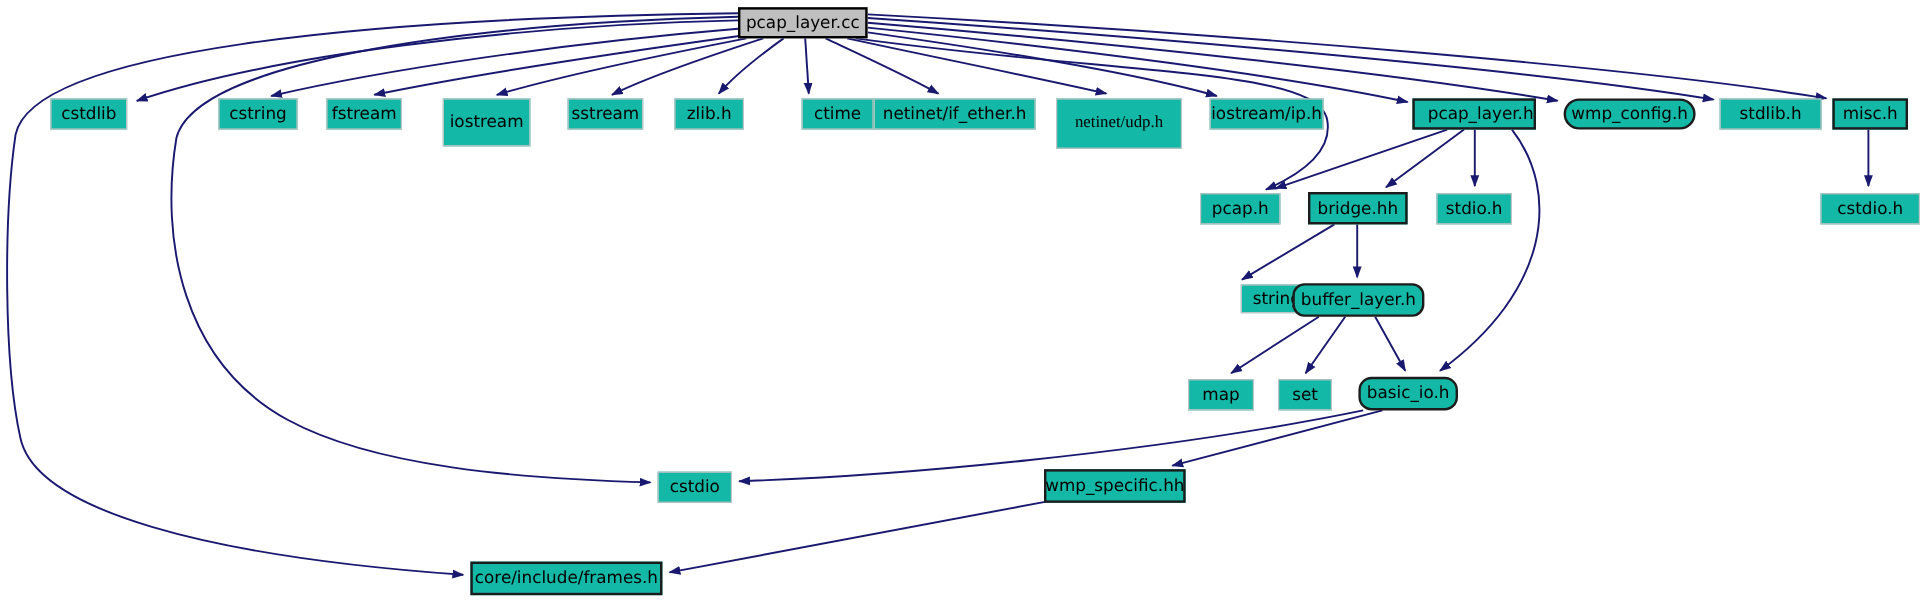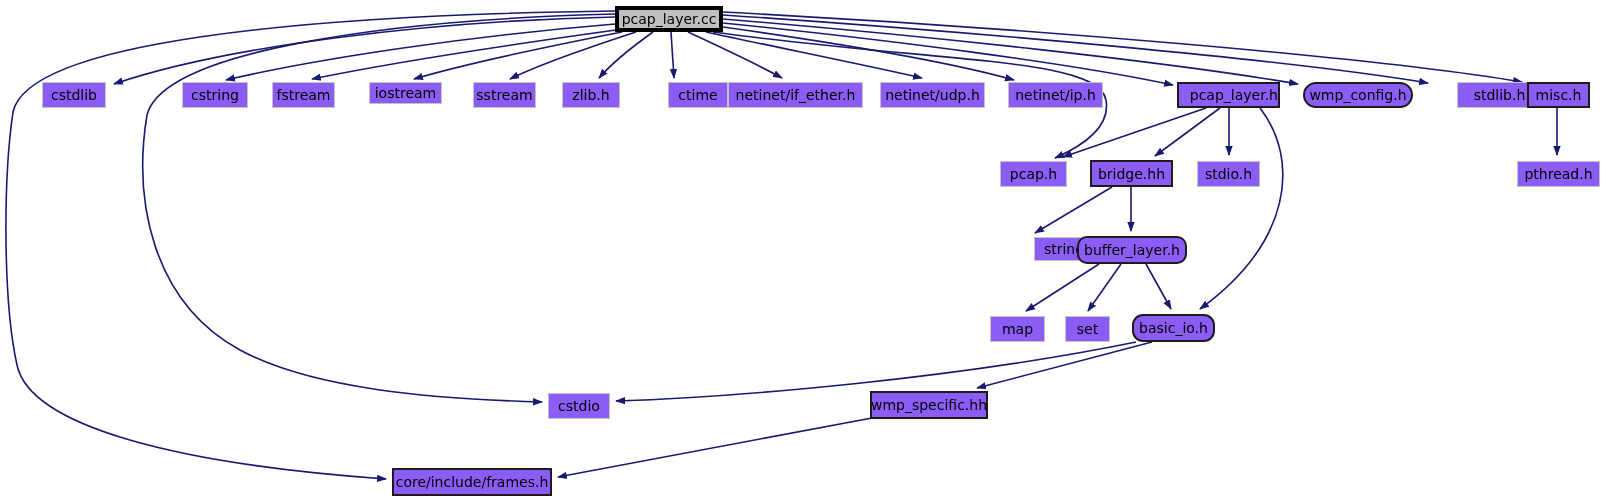--- a/index.html
+++ b/index.html
@@ -21,30 +21,30 @@
     top: 0;
     z-index: 1;
   }
   .node {
     position: absolute;
     z-index: 2;
     display: flex;
     align-items: center;
     justify-content: center;
     box-sizing: border-box;
-    background: #8b5cf6;
+    background: #14b8a6;
     color: #000000;
     font-size: 14px;
     line-height: 1;
     white-space: nowrap;
     cursor: default;
   }
   .node.plain  { border: 1.5px solid #c3c3c3; }
   .node.linked { border: 2px solid #1c1c1c; cursor: pointer; }
-  .node.main   { border: 4px solid #000000; background: #bfbfbf; }
+  .node.main   { border: 2px solid #000000; background: #bfbfbf; }
 </style>
 </head>
 <body>
 
 <div class="canvas">
   <svg class="edges-layer" width="1606" height="504" viewBox="0 0 1606 504" id="edges-svg">
     <defs>
       <marker id="arrowhead" markerWidth="11" markerHeight="9" refX="9" refY="4.5" orient="auto" markerUnits="userSpaceOnUse">
         <polygon points="0,0.8 10,4.5 0,8.2" id="arrowhead-shape" fill="#191970"></polygon>
       </marker>
@@ -88,64 +88,64 @@
       </div>
       <div class="node plain" style="left: 42px; top: 82px; width: 64px; height: 26px;">
         <span>cstdlib</span>
       </div>
       <div class="node plain" style="left: 182px; top: 82px; width: 66px; height: 26px;">
         <span>cstring</span>
       </div>
       <div class="node plain" style="left: 272px; top: 82px; width: 63px; height: 26px;">
         <span>fstream</span>
       </div>
-      <div class="node plain" style="left: 369px; top: 82px; width: 73px; height: 22px;">
+      <div class="node plain" style="left: 369px; top: 82px; width: 73px; height: 40px;">
         <span>iostream</span>
       </div>
       <div class="node plain" style="left: 473px; top: 82px; width: 63px; height: 26px;">
         <span>sstream</span>
       </div>
       <div class="node plain" style="left: 562px; top: 82px; width: 58px; height: 26px;">
         <span>zlib.h</span>
       </div>
       <div class="node plain" style="left: 668px; top: 82px; width: 60px; height: 26px;">
         <span>ctime</span>
       </div>
       <div class="node plain" style="left: 728px; top: 82px; width: 135px; height: 26px;">
         <span>netinet/if_ether.h</span>
       </div>
-      <div class="node plain" style="left: 880px; top: 82px; width: 105px; height: 26px;">
+      <div class="node plain" style="left: 880px; top: 82px; width: 105px; height: 42px; font-family: Liberation Serif, serif;">
         <span>netinet/udp.h</span>
       </div>
       <div class="node plain" style="left: 1008px; top: 82px; width: 95px; height: 26px;">
-        <span>netinet/ip.h</span>
+        <span>iostream/ip.h</span>
       </div>
       <div class="node linked" style="left: 1177px; top: 82px; width: 103px; height: 26px; justify-content: flex-end;">
         <span>pcap_layer.h</span>
       </div>
       <div class="node linked" style="left: 1303px; top: 82px; width: 110px; height: 26px; border-radius: 13px;">
         <span>wmp_config.h</span>
       </div>
-      <div class="node plain" style="left: 1433px; top: 82px; width: 85px; height: 26px; margin-left: 24px;">
+      <div class="node plain" style="left: 1433px; top: 82px; width: 85px; height: 26px;">
         <span>stdlib.h</span>
       </div>
       <div class="node linked" style="left: 1527px; top: 82px; width: 63px; height: 26px;">
         <span>misc.h</span>
       </div>
       <div class="node plain" style="left: 1000px; top: 161px; width: 67px; height: 26px;">
         <span>pcap.h</span>
       </div>
       <div class="node linked" style="left: 1090px; top: 160px; width: 83px; height: 27px;">
         <span>bridge.hh</span>
       </div>
       <div class="node plain" style="left: 1197px; top: 161px; width: 63px; height: 26px;">
         <span>stdio.h</span>
       </div>
       <div class="node plain" style="left: 1517px; top: 161px; width: 83px; height: 26px;">
-        <span>pthread.h</span>
+        <span>cstdio.h</span>
       </div>
       <div class="node plain" style="left: 1034px; top: 237px; width: 60px; height: 24px;">
         <span>string</span>
       </div>
       <div class="node linked" style="left: 1077px; top: 236px; width: 110px; height: 28px; border-radius: 10px;">
         <span>buffer_layer.h</span>
       </div>
       <div class="node plain" style="left: 990px; top: 316px; width: 55px; height: 26px;">
         <span>map</span>
       </div>

